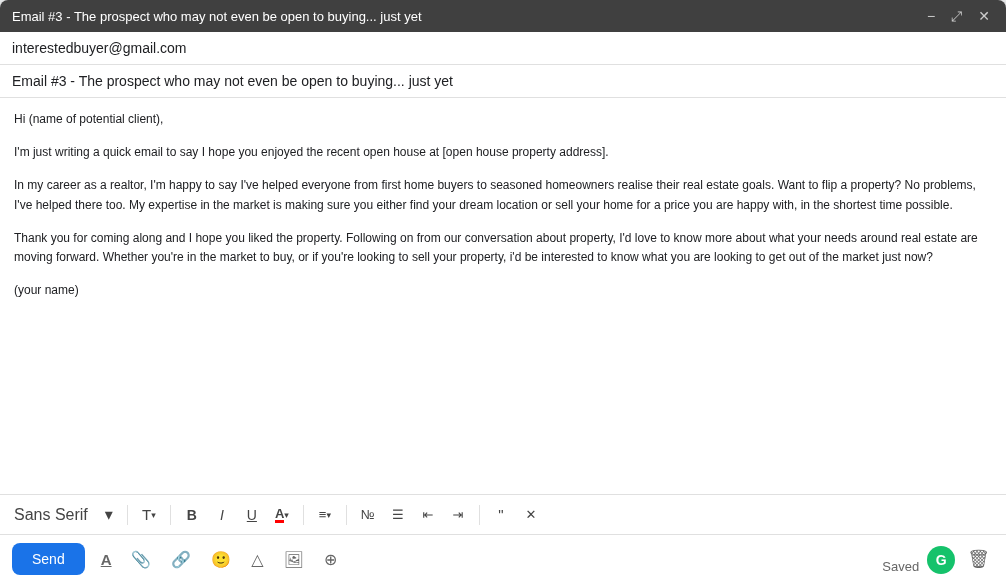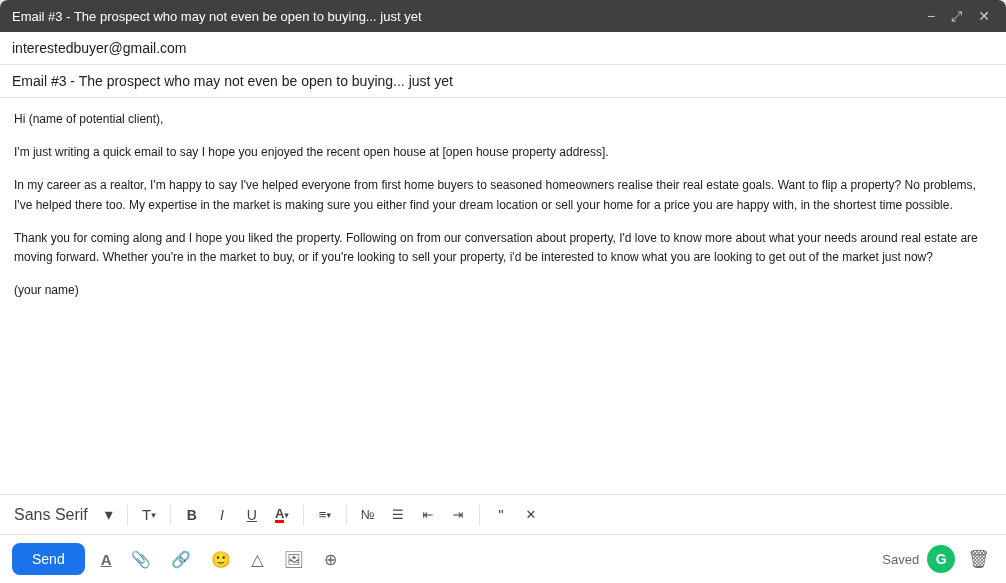--- a/index.html
+++ b/index.html
@@ -182,21 +182,21 @@
       color: #666;
       font-size: 16px;
       padding: 4px;
       display: flex;
       align-items: center;
       justify-content: center;
     }
 
     .bottom-right {
       display: flex;
-      align-items: center;
+      align-items: flex-end;
       gap: 8px;
     }
 
     .saved-text {
       font-size: 13px;
       color: #666;
     }
 
     .grammarly-btn {
       width: 28px;

